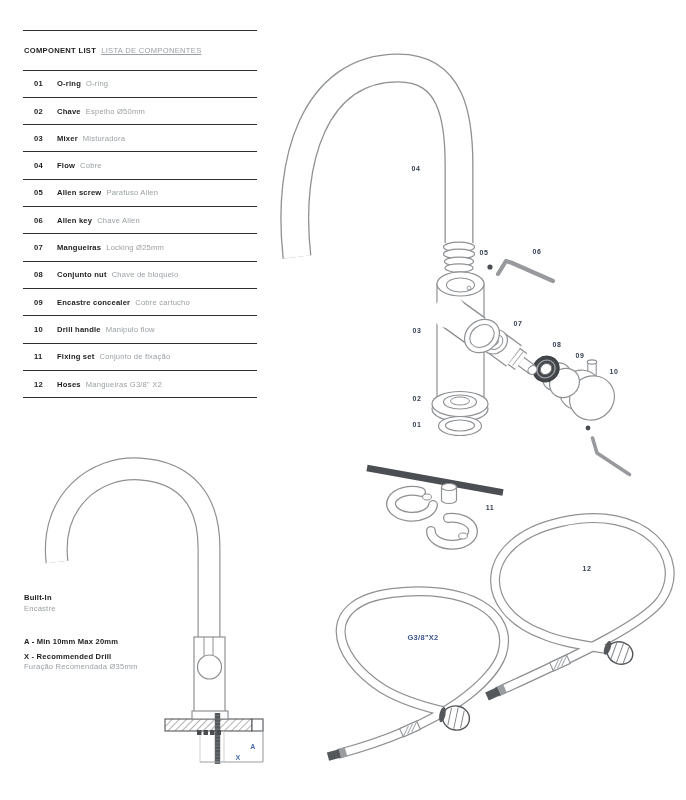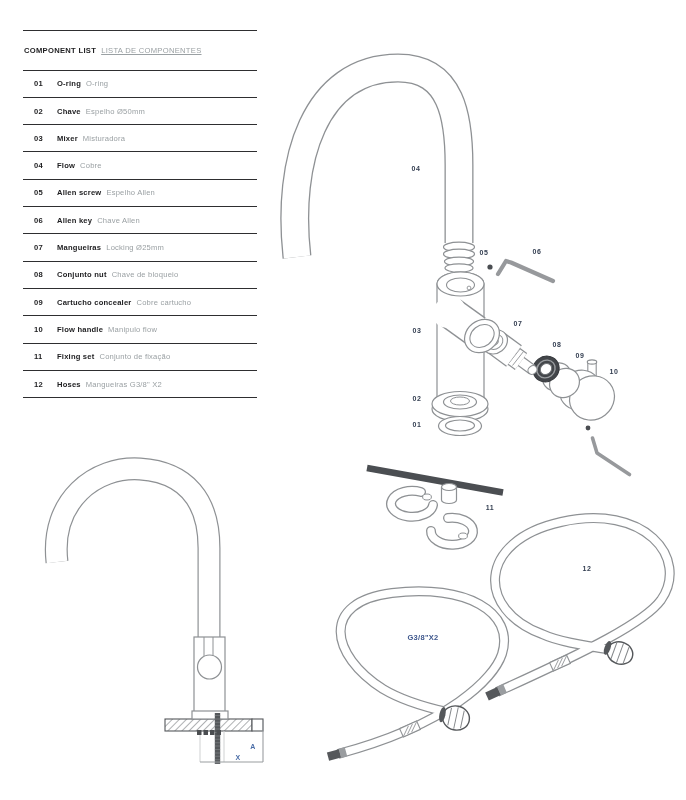--- a/index.html
+++ b/index.html
@@ -64,45 +64,45 @@
       <span class="pt">Misturadora</span>
     </div>
     <div class="row">
       <span class="num">04</span>
       <span class="en">Flow</span>
       <span class="pt">Cobre</span>
     </div>
     <div class="row">
       <span class="num">05</span>
       <span class="en">Allen screw</span>
-      <span class="pt">Espelho Allen</span>
+      <span class="pt">Parafuso Allen</span>
     </div>
     <div class="row">
       <span class="num">06</span>
       <span class="en">Allen key</span>
       <span class="pt">Chave Allen</span>
     </div>
     <div class="row">
       <span class="num">07</span>
       <span class="en">Mangueiras</span>
       <span class="pt">Locking Ø25mm</span>
     </div>
     <div class="row">
       <span class="num">08</span>
       <span class="en">Conjunto nut</span>
       <span class="pt">Chave de bloqueio</span>
     </div>
     <div class="row">
       <span class="num">09</span>
-      <span class="en">Cartucho concealer</span>
+      <span class="en">Encastre concealer</span>
       <span class="pt">Cobre cartucho</span>
     </div>
     <div class="row">
       <span class="num">10</span>
-      <span class="en">Flow handle</span>
+      <span class="en">Drill handle</span>
       <span class="pt">Manipulo flow</span>
     </div>
     <div class="row">
       <span class="num">11</span>
       <span class="en">Fixing set</span>
       <span class="pt">Conjunto de fixação</span>
     </div>
     <div class="row">
       <span class="num">12</span>
       <span class="en">Hoses</span>
@@ -314,14 +314,21 @@
     <g>
       <line x1="263" y1="720" x2="263" y2="762" stroke="#9a9da0" stroke-width="1.1"></line>
     </g>
     <g>
       <line x1="200" y1="762" x2="263" y2="762" stroke="#9a9da0" stroke-width="1.1"></line>
     </g>
     <text class="plabel blue" x="253" y="749">A</text>
     <text class="plabel blue" x="238" y="760">X</text>
   </svg>
 
+  <div class="notes">
+    <div class="n-b">Built-In</div>
+    <div class="n-g">Encastre</div>
+    <div class="n-b sp">A - Min 10mm Max 20mm</div>
+    <div class="n-b sp2">X - Recommended Drill</div>
+    <div class="n-g">Furação Recomendada Ø35mm</div>
+  </div>
 
 </div>
 
 </body></html>

